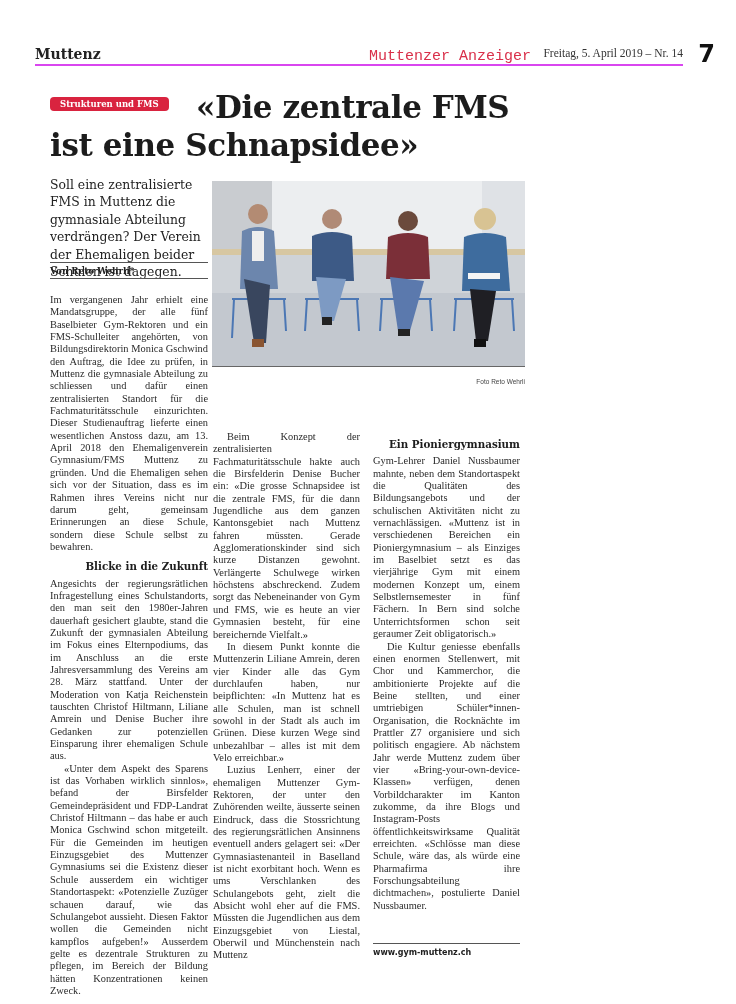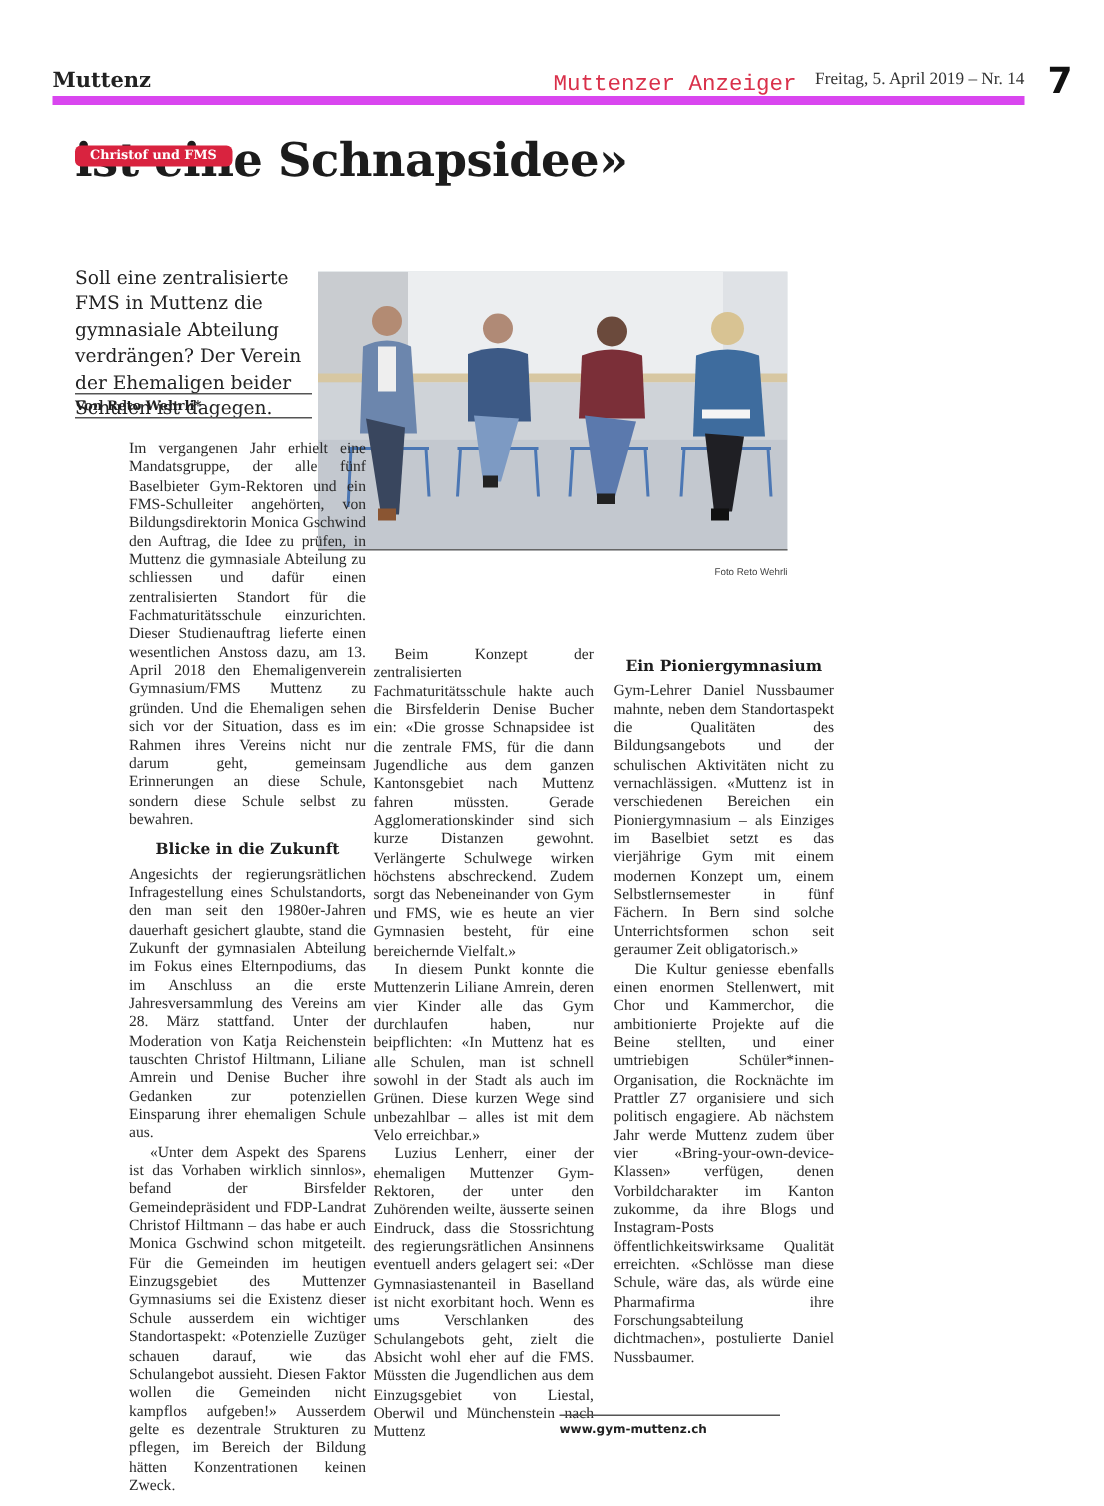--- a/index.html
+++ b/index.html
@@ -1,33 +1,33 @@
 <!DOCTYPE html>
 <html><head>
 <meta charset="utf-8">
 <style>
   html, body { margin:0; padding:0; background:#ffffff; }
   body { width:736px; height:1004px; position:relative; overflow:hidden; color:#222; }
-  .hdr { position:absolute; top:44px; left:35px; width:648px; height:20px; border-bottom:6px solid #d946ef; }
+  .hdr { position:absolute; top:44px; left:35px; width:648px; height:20px; border-bottom:2px solid #d946ef; }
   .hdr-left { position:absolute; left:0; top:2px; font-family:"DejaVu Serif", serif; font-weight:bold; font-size:14px; color:#222; }
   .hdr-mid { position:absolute; left:334px; top:4px; font-family:Liberation Mono, monospace; font-size:15px; color:#d9304a; }
   .hdr-right { position:absolute; right:0; top:3px; font-family:"Liberation Serif", serif; font-size:11.5px; color:#333; }
   .pagenum { position:absolute; left:665px; top:40px; width:50px; text-align:right; font-family:"DejaVu Sans", sans-serif; font-weight:bold; font-size:24px; color:#111; }
 
   .kicker { position:absolute; left:50px; top:97px; height:14px; padding:0 10px; border-radius:4px; background:#d9233f; color:#fff; font-family:"DejaVu Serif", serif; font-weight:bold; font-size:8.5px; line-height:14px; }
   .headline { position:absolute; left:50px; top:88px; width:620px; font-family:"DejaVu Serif", serif; font-weight:bold; font-size:31px; line-height:38px; color:#1c1c1c; letter-spacing:-0.4px; }
   .headline .l1 { padding-left:146px; display:block; }
 
   .lead { position:absolute; left:50px; top:176px; width:158px; font-family:"DejaVu Serif", serif; font-size:12.4px; line-height:17.4px; color:#222; }
   .byline { position:absolute; left:50px; top:262px; width:158px; border-top:1px solid #555; border-bottom:1px solid #555; padding:3px 0 2px; font-family:"DejaVu Serif", serif; font-weight:bold; font-size:8.8px; color:#222; }
 
-  .col { position:absolute; font-family:"Liberation Serif", serif; font-size:10.4px; line-height:12.35px; text-align:justify; color:#2a2a2a; hyphens:auto;margin-left:36px; }
+  .col { position:absolute; font-family:"Liberation Serif", serif; font-size:10.4px; line-height:12.35px; text-align:justify; color:#2a2a2a; hyphens:auto; }
   .col p { margin:0; }
   .col p.ind { text-indent:14px; }
-  .col h3 { margin:7px 0 5px; font-family:"DejaVu Serif", serif; font-weight:bold; font-size:10.3px; color:#1e1e1e; text-align:center; }
+  .col h3 { margin:7px 0 5px; font-family:"DejaVu Serif", serif; font-weight:bold; font-size:10.3px; color:#1e1e1e; text-align:right; }
   .c1 { left:50px; top:294px; width:158px; }
   .c2 { left:213px; top:431px; width:147px; }
   .c3 { left:373px; top:431px; width:147px; }
 
   .photo { position:absolute; left:212px; top:181px; width:313px; height:185px; background:#d9dde2; overflow:hidden; border-bottom:1px solid #666; }
   .caption { position:absolute; left:212px; top:371px; width:313px; font-family:"Liberation Serif", serif; font-style:italic; font-size:10.6px; line-height:13px; color:#2a2a2a; text-align:justify; }
   .credit { font-style:normal; font-family:"Liberation Sans", sans-serif; font-size:6.5px; float:right; margin-top:4px; color:#444; }
   .url { position:absolute; left:373px; top:943px; width:147px; border-top:1px solid #555; padding-top:4px; font-family:"DejaVu Sans", sans-serif; font-weight:bold; font-size:8px; color:#222; }
 </style>
 </head>
@@ -36,23 +36,24 @@
 <div>
   <div class="hdr">
     <span class="hdr-left">Muttenz</span>
     <span class="hdr-mid">Muttenzer Anzeiger</span>
     <span class="hdr-right">Freitag, 5. April 2019 – Nr. 14</span>
   </div>
   <div class="pagenum">7</div>
 </div>
 
 <div class="headline">
+  <span class="l1">«Die zentrale FMS</span>
   <span>ist eine Schnapsidee»</span>
 </div>
-<div class="kicker">Christof und FMS</div>
+<div class="kicker">Strukturen und FMS</div>
 
 <div class="lead">Soll eine zentralisierte FMS in Muttenz die gymnasiale Abteilung verdrängen? Der Verein der Ehemaligen beider Schulen ist dagegen.</div>
 <div class="byline">Von Reto Wehrli*</div>
 
 <div class="photo">
   <svg width="313" height="185" viewBox="0 0 313 185">
     <rect x="0" y="0" width="313" height="185" fill="#dfe2e6"></rect>
     <rect x="60" y="0" width="210" height="70" fill="#eceef0"></rect>
     <rect x="0" y="0" width="60" height="110" fill="#c9ccd0"></rect>
     <rect x="0" y="68" width="313" height="6" fill="#d7c7a2"></rect>

